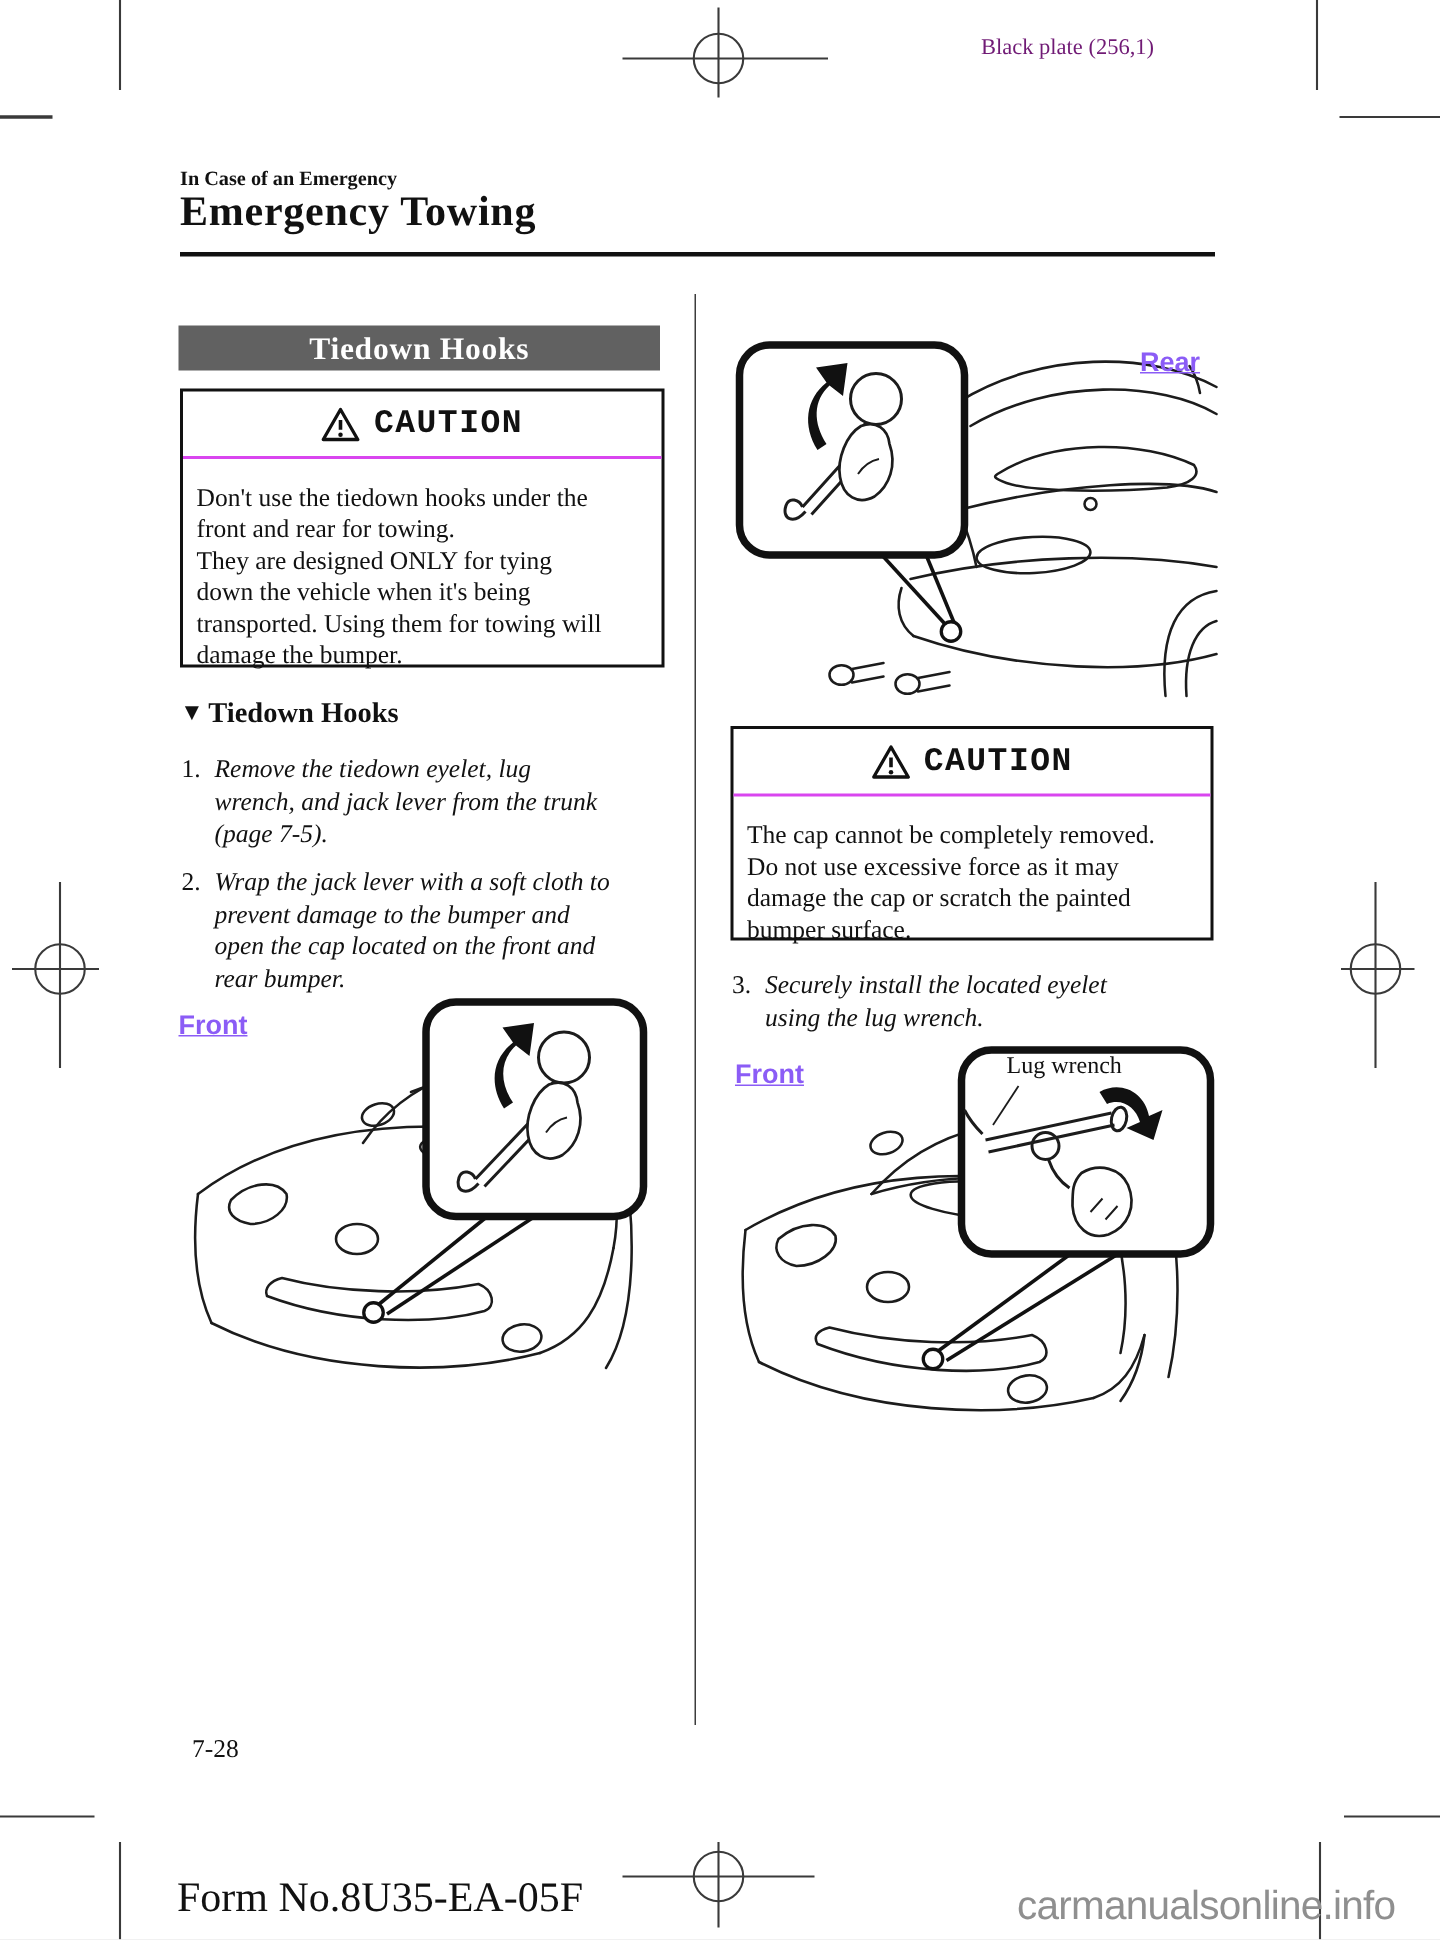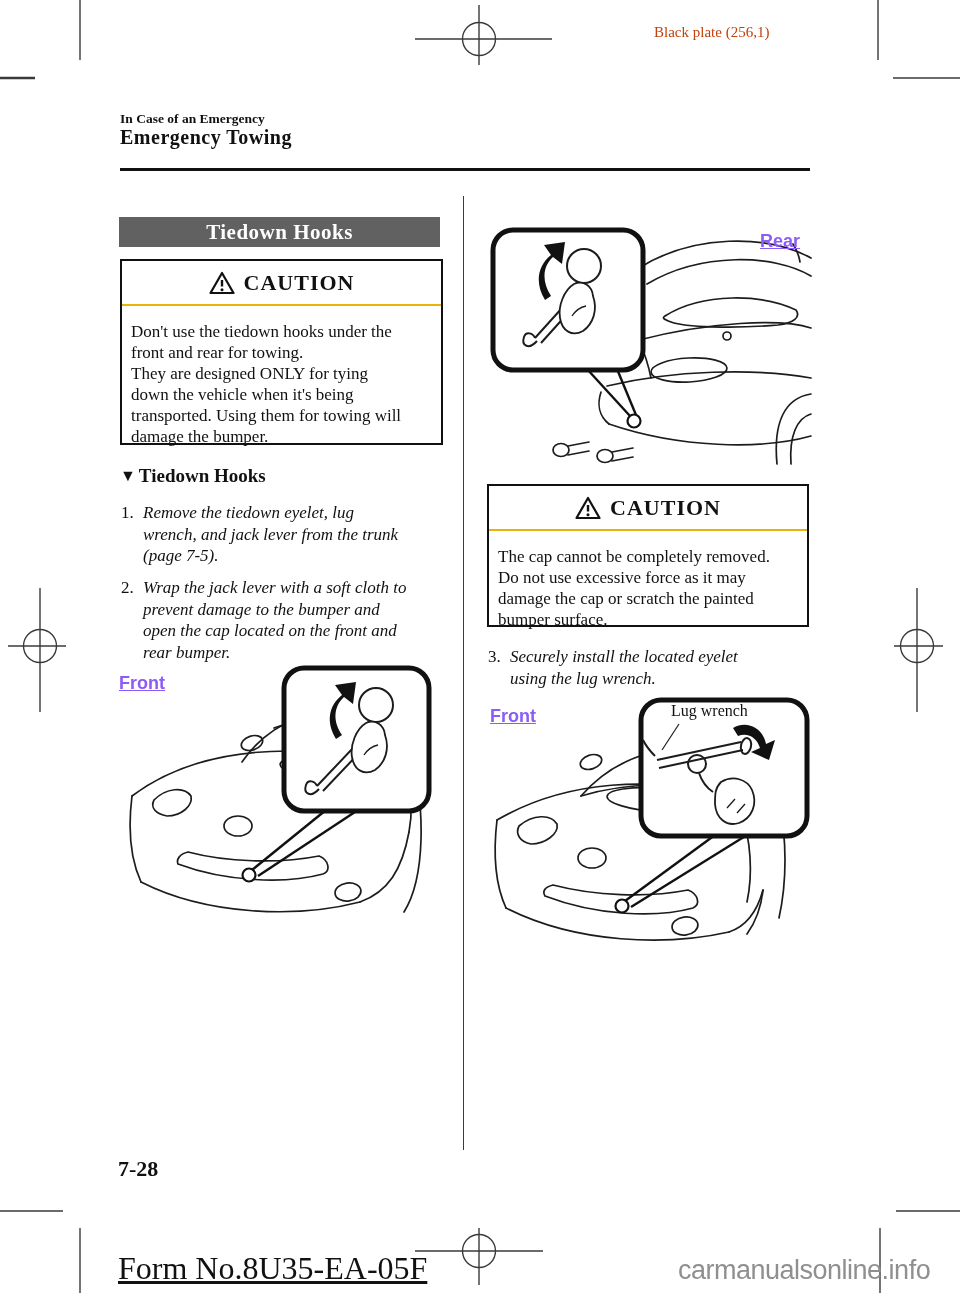--- a/index.html
+++ b/index.html
@@ -4,40 +4,40 @@
 <style>
   html,body{margin:0;padding:0;background:#e8e8e8;}
   .page{
     position:relative;width:960px;height:1293px;background:#ffffff;
     font-family:"Liberation Serif",serif;color:#111;overflow:hidden;
     margin:0 auto;
   }
   .abs{position:absolute;}
   
   .print-header{left:124px;top:6px;font-size:15px;line-height:19px;color:#1a1a1a;}
-  .plate-note{left:654px;top:24px;font-size:15px;color:#c2410c;}
+  .plate-note{left:654px;top:24px;font-size:15px;color:#701a75;}
   
   .breadcrumb{left:120px;top:111px;font-size:13.5px;font-weight:bold;}
-  .page-title{left:120px;top:126px;font-size:20px;font-weight:bold;letter-spacing:.5px;margin:0;}
+  .page-title{left:120px;top:126px;font-size:28px;font-weight:bold;letter-spacing:.5px;margin:0;}
   .title-rule{left:120px;top:168px;width:690px;height:3px;background:#111;}
   
   .wm-top{left:186px;top:176px;font-family:"Liberation Sans",sans-serif;
     font-size:33px;font-weight:bold;color:var(--watermark_blue,#3cb4e6);letter-spacing:-.5px;}
   .wm-bottom{left:678px;top:1255px;font-family:"Liberation Sans",sans-serif;
     font-size:27px;color:var(--watermark_gray,#8f8f8f);letter-spacing:-.5px;}
   
   .col-divider{left:463px;top:196px;width:1px;height:954px;background:#3c3c3c;}
   
   .section-bar{left:119px;top:217px;width:321px;height:30px;background:var(--bar_bg,#616161);
     display:flex;align-items:center;justify-content:center;}
   .section-bar span{color:#fff;font-size:21px;font-weight:bold;letter-spacing:.5px;}
   
   .caution{border:2px solid #111;background:#fff;}
-  .caution .ctitle{height:43px;border-bottom:2px solid #eab308;display:flex;align-items:center;
-    justify-content:center;gap:9px;font-size:22px;font-weight:bold;letter-spacing:1px;}
+  .caution .ctitle{height:43px;border-bottom:2px solid #d946ef;display:flex;align-items:center;
+    justify-content:center;gap:9px;font-size:22px;font-weight:bold;letter-spacing:1px;font-family:Liberation Mono, monospace;}
   .caution .cbody{padding:15px 9px 0 9px;font-size:17px;line-height:21px;white-space:pre-line;}
   .c1{left:120px;top:259px;width:319px;height:182px;}
   .c2{left:487px;top:484px;width:318px;height:139px;}
   
   .subsection{left:120px;top:465px;font-size:19px;font-weight:bold;}
   .subsection .marker{font-size:16px;margin-right:3px;position:relative;top:-1px;}
   
   .step{display:flex;font-size:17px;line-height:21.5px;width:330px;}
   .step .num{width:22px;flex:0 0 22px;}
   .step .txt{white-space:pre-line;font-style:italic;}
@@ -48,22 +48,22 @@
   .fig-label{font-family:"Liberation Sans",sans-serif;font-size:18px;font-weight:bold;color:#8b5cf6;text-decoration:underline;}
   .front-left{left:119px;top:673px;}
   .front-right{left:490px;top:706px;}
   .rear-label{left:760px;top:231px;}
   .lug-label{left:671px;top:702px;font-family:"Liberation Serif",serif;font-size:16px;font-weight:normal;}
   
   .figA{left:126px;top:664px;}
   .figB{left:487px;top:218px;}
   .figC{left:489px;top:696px;}
   
-  .page-number{left:118px;top:1156px;font-size:22px;font-weight:bold;}
-  .form-number{left:118px;top:1250px;font-size:32px;text-decoration:underline;}
+  .page-number{left:128px;top:1156px;font-size:17px;font-weight:normal;}
+  .form-number{left:118px;top:1250px;font-size:28px;}
   svg{display:block;}
 </style>
 </head>
 <body>
 
 <div class="page">
 
   <svg class="abs" style="left:0;top:0" width="960" height="1293" viewBox="0 0 960 1293">
     <g stroke="#3a3a3a" stroke-width="1.4" fill="none">
       <line x1="80" y1="0" x2="80" y2="60"></line>

